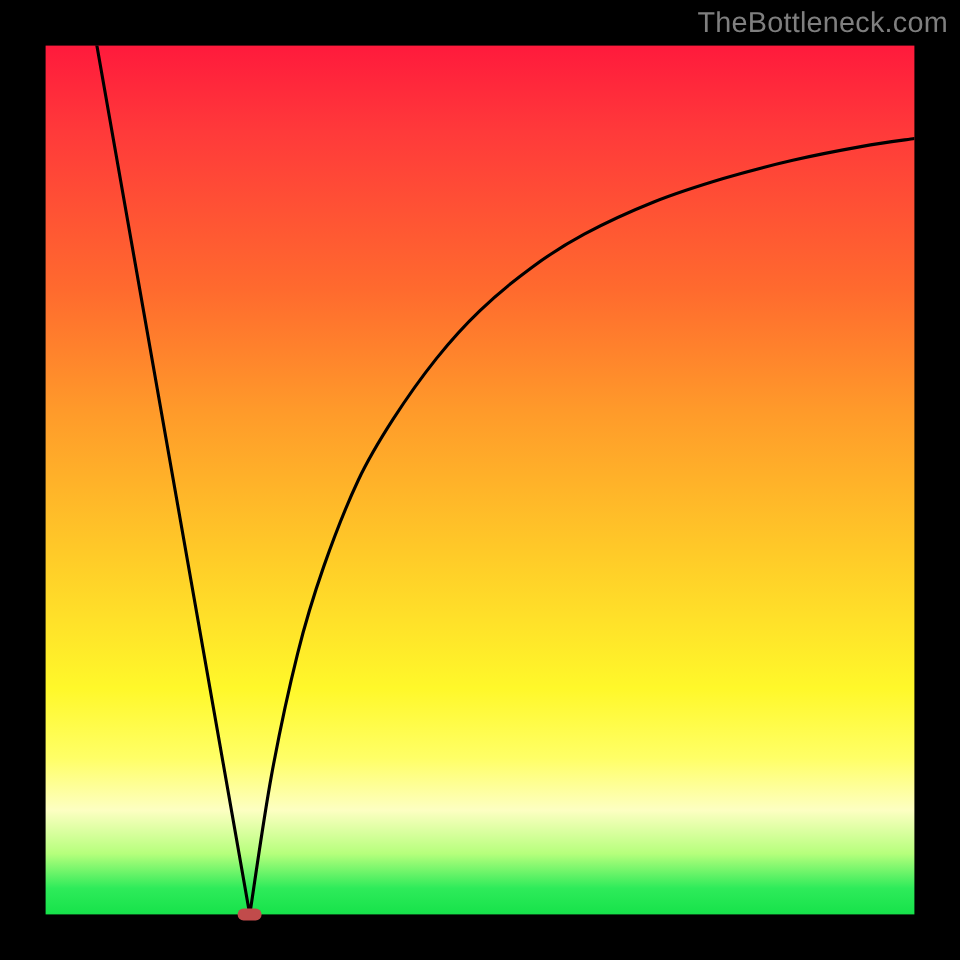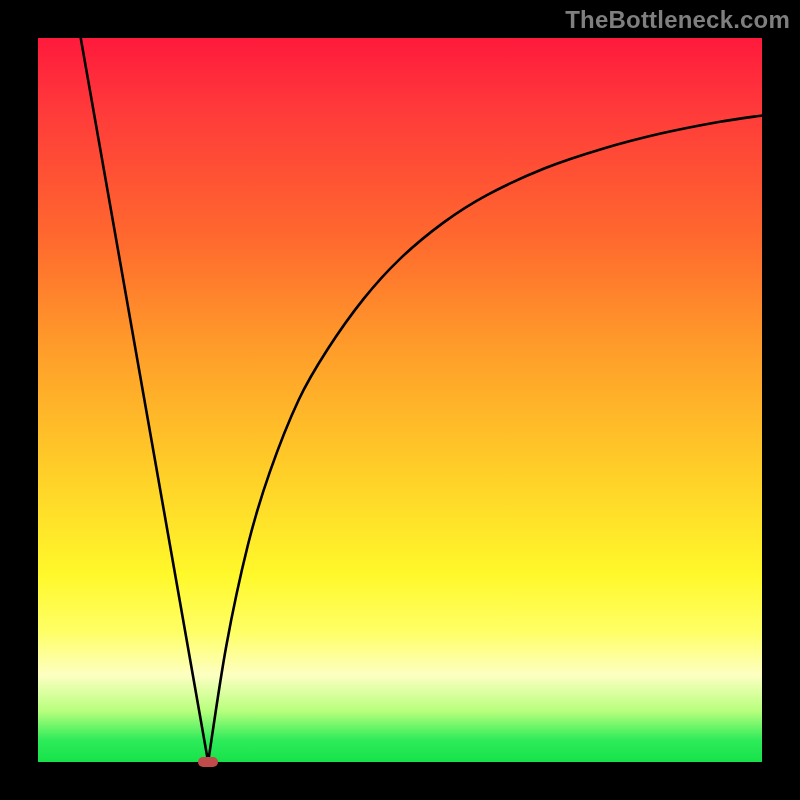--- a/index.html
+++ b/index.html
@@ -39,21 +39,21 @@
       #16e24a 100%
     );
   }
   .watermark {
     position: absolute;
     top: 6px;
     right: 10px;
     color: #7f7f7f;
     font-size: 24px;
     letter-spacing: 0.2px;
-    font-weight: 700;
+    font-weight: 400;
   }
   svg.curve {
     position: absolute;
     top: 0;
     left: 0;
     width: 724px;
     height: 724px;
   }
   .marker {
     position: absolute;

